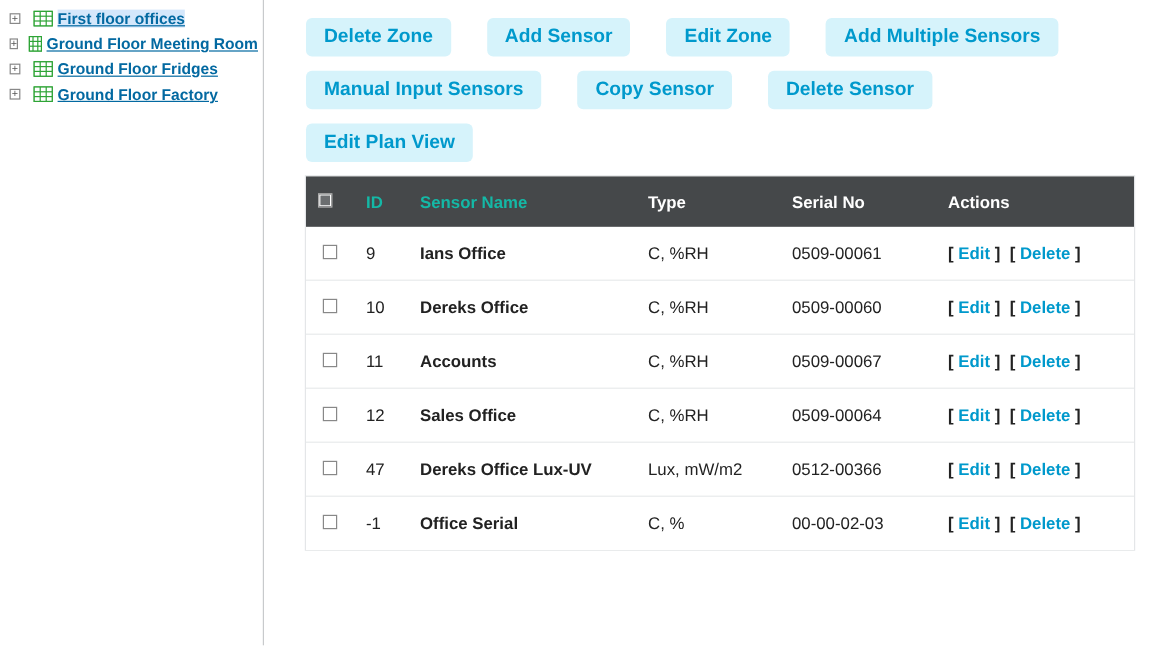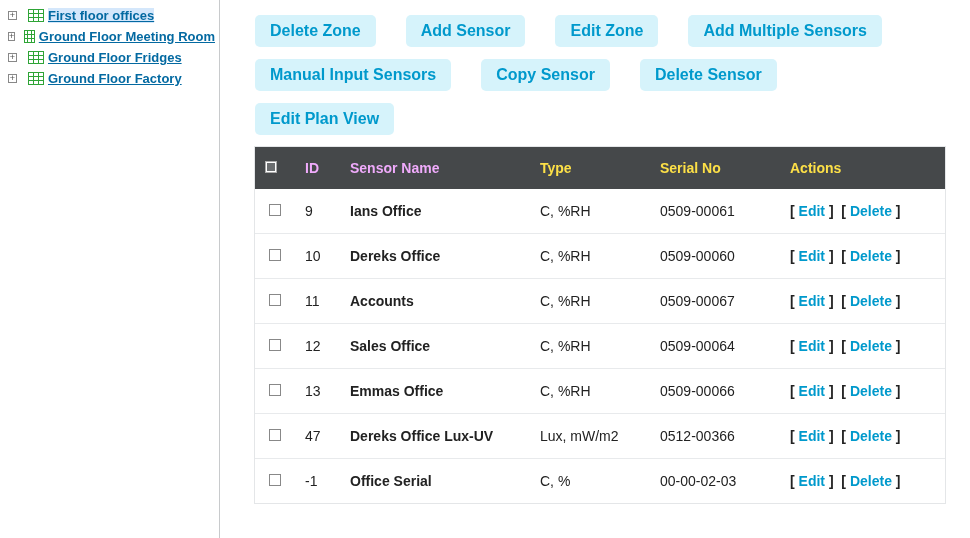--- a/index.html
+++ b/index.html
@@ -92,28 +92,28 @@
     font-family: inherit;
   }
   
   .sensor-table {
     width: 100%;
     border-collapse: collapse;
     box-shadow: 0 0 0 1px #e4e6e8;
   }
   .sensor-table thead th {
     background: #45484a;
-    color: #fde047;
+    color: #ffffff;
     font-weight: 700;
     text-align: left;
     padding: 13px 10px;
     font-size: 14px;
   }
   .sensor-table thead th.sortable {
-    color: #f0abfc;
+    color: #14b8a6;
     cursor: pointer;
   }
   .sensor-table tbody td {
     padding: 14px 10px;
     border-bottom: 1px solid #e8eaec;
     font-size: 14px;
     color: #222;
     vertical-align: middle;
   }
   .sensor-table tbody tr:last-child td {
@@ -272,28 +272,20 @@
           <tr>
             <td class="chkcell"><span class="row-check"></span></td>
             <td class="idcell">12</td>
             <td class="namecell">Sales Office</td>
             <td class="typecell">C, %RH</td>
             <td class="serialcell">0509-00064</td>
             <td><span class="bracket">[ </span><span class="act-link">Edit</span><span class="bracket"> ]</span>&nbsp; <span class="bracket">[ </span><span class="act-link">Delete</span><span class="bracket"> ]</span></td>
           </tr>
           <tr>
             <td class="chkcell"><span class="row-check"></span></td>
-            <td class="idcell">13</td>
-            <td class="namecell">Emmas Office</td>
-            <td class="typecell">C, %RH</td>
-            <td class="serialcell">0509-00066</td>
-            <td><span class="bracket">[ </span><span class="act-link">Edit</span><span class="bracket"> ]</span>&nbsp; <span class="bracket">[ </span><span class="act-link">Delete</span><span class="bracket"> ]</span></td>
-          </tr>
-          <tr>
-            <td class="chkcell"><span class="row-check"></span></td>
             <td class="idcell">47</td>
             <td class="namecell">Dereks Office Lux-UV</td>
             <td class="typecell">Lux, mW/m2</td>
             <td class="serialcell">0512-00366</td>
             <td><span class="bracket">[ </span><span class="act-link">Edit</span><span class="bracket"> ]</span>&nbsp; <span class="bracket">[ </span><span class="act-link">Delete</span><span class="bracket"> ]</span></td>
           </tr>
           <tr>
             <td class="chkcell"><span class="row-check"></span></td>
             <td class="idcell">-1</td>
             <td class="namecell">Office Serial</td>

